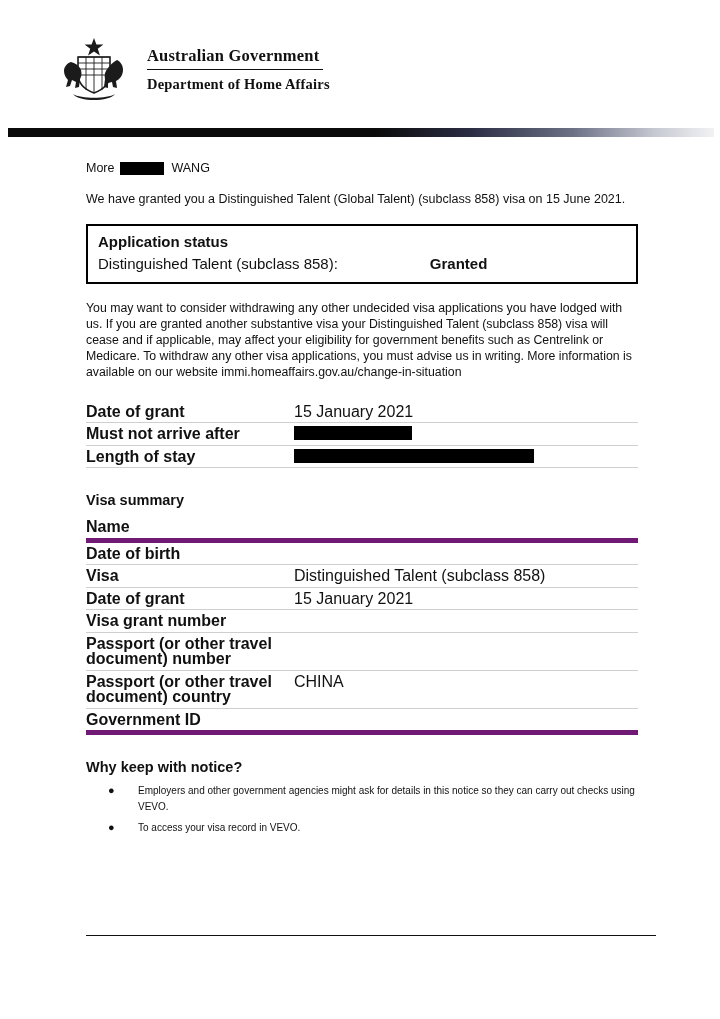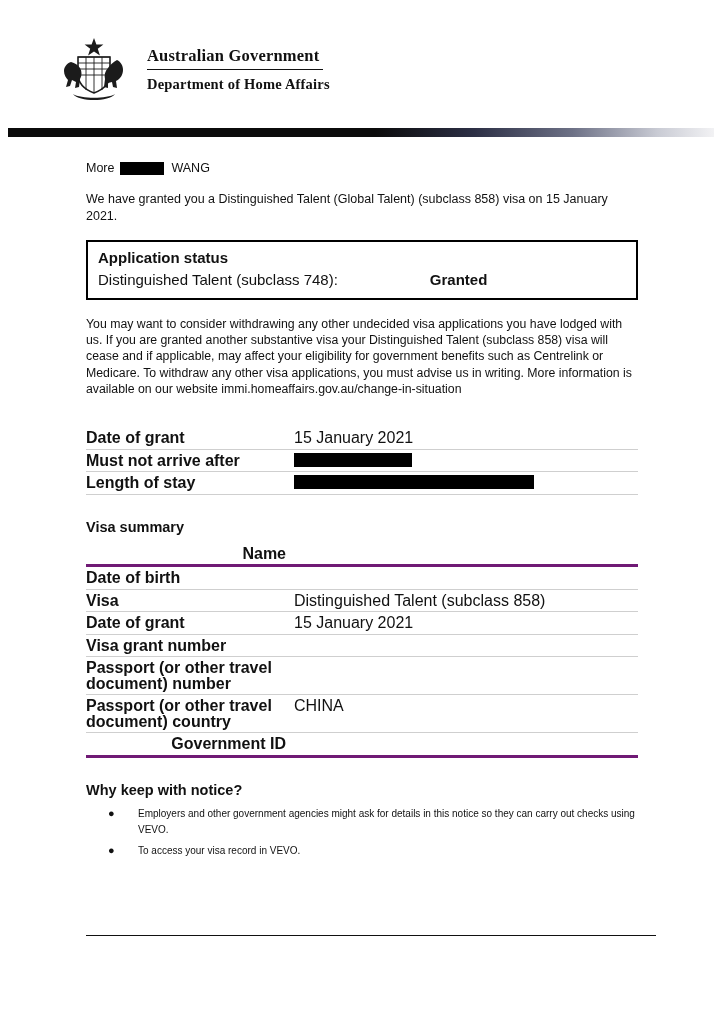--- a/index.html
+++ b/index.html
@@ -134,21 +134,21 @@
   .status-value {
     font-size: 15px;
     font-weight: bold;
     line-height: 20px;
     margin-left: 92px;
   }
 
   .para {
     font-size: 12.3px;
     line-height: 16.2px;
-    margin-bottom: 30px;
+    margin-bottom: 20px;
   }
 
   
   h2.section {
     font-size: 14.5px;
     font-weight: bold;
     margin: 0 0 6px 0;
     line-height: 20px;
   }
 
@@ -167,21 +167,21 @@
   }
   table.details td.k {
     width: 200px;
     font-weight: bold;
     padding-right: 8px;
   }
   table.details td.v {
     font-weight: normal;
     position: relative;
   }
-  table.details tr.faint td { border-bottom: 3px solid #701a75; text-align: right; }
+  table.details tr.faint td { border-bottom: 5px solid #701a75; }
 
   .bar {
     display: block;
     background: #000000;
     height: 14px;
   }
 
   
   ul.reasons {
     margin: 2px 0 0 0;
@@ -244,26 +244,26 @@
   <div class="header-band"></div>
 
   <div class="content">
 
     <div class="salutation">
       <span>More</span>
       <span class="redact redact-name"></span>
       <span>WANG</span>
     </div>
 
-    <div class="intro">We have granted you a Distinguished Talent (Global Talent) (subclass 858) visa on 15 January 2021.</div>
+    <div class="intro">We have granted you a Distinguished Talent (Global Talent) (subclass 858) visa on 15 June 2021.</div>
 
     <div class="status-box">
       <div class="status-title">Application status</div>
       <div class="status-row">
-        <div class="status-label">Distinguished Talent (subclass 748):</div>
+        <div class="status-label">Distinguished Talent (subclass 858):</div>
         <div class="status-value">Granted</div>
       </div>
     </div>
 
     <div class="para">You may want to consider withdrawing any other undecided visa applications you have lodged with us. If you are granted another substantive visa your Distinguished Talent (subclass 858) visa will cease and if applicable, may affect your eligibility for government benefits such as Centrelink or Medicare. To withdraw any other visa applications, you must advise us in writing. More information is available on our website immi.homeaffairs.gov.au/change-in-situation</div>
 
     <table class="details">
       <tbody>
         <tr>
           <td class="k">Date of grant</td>

